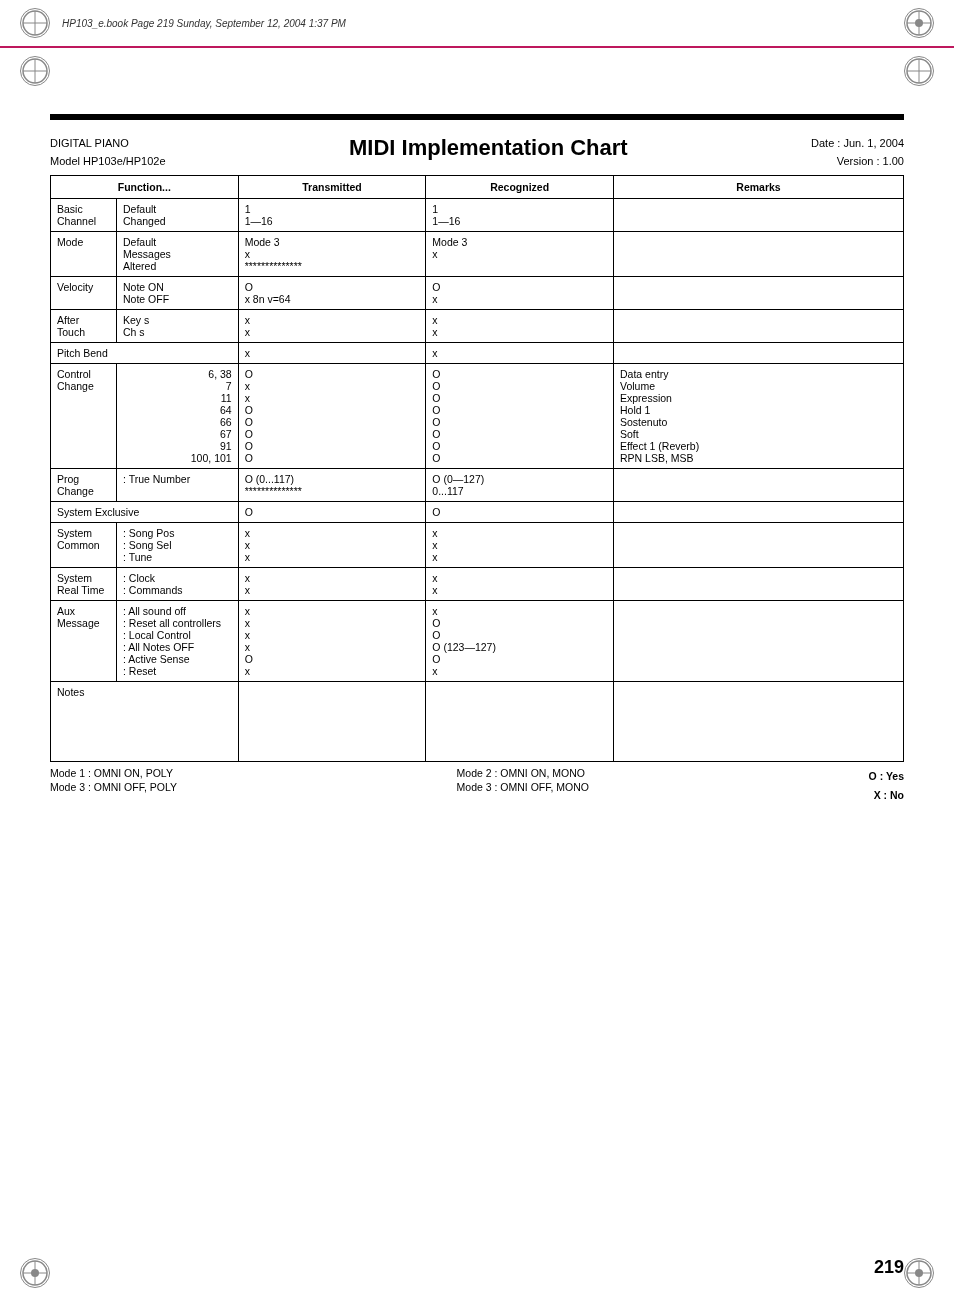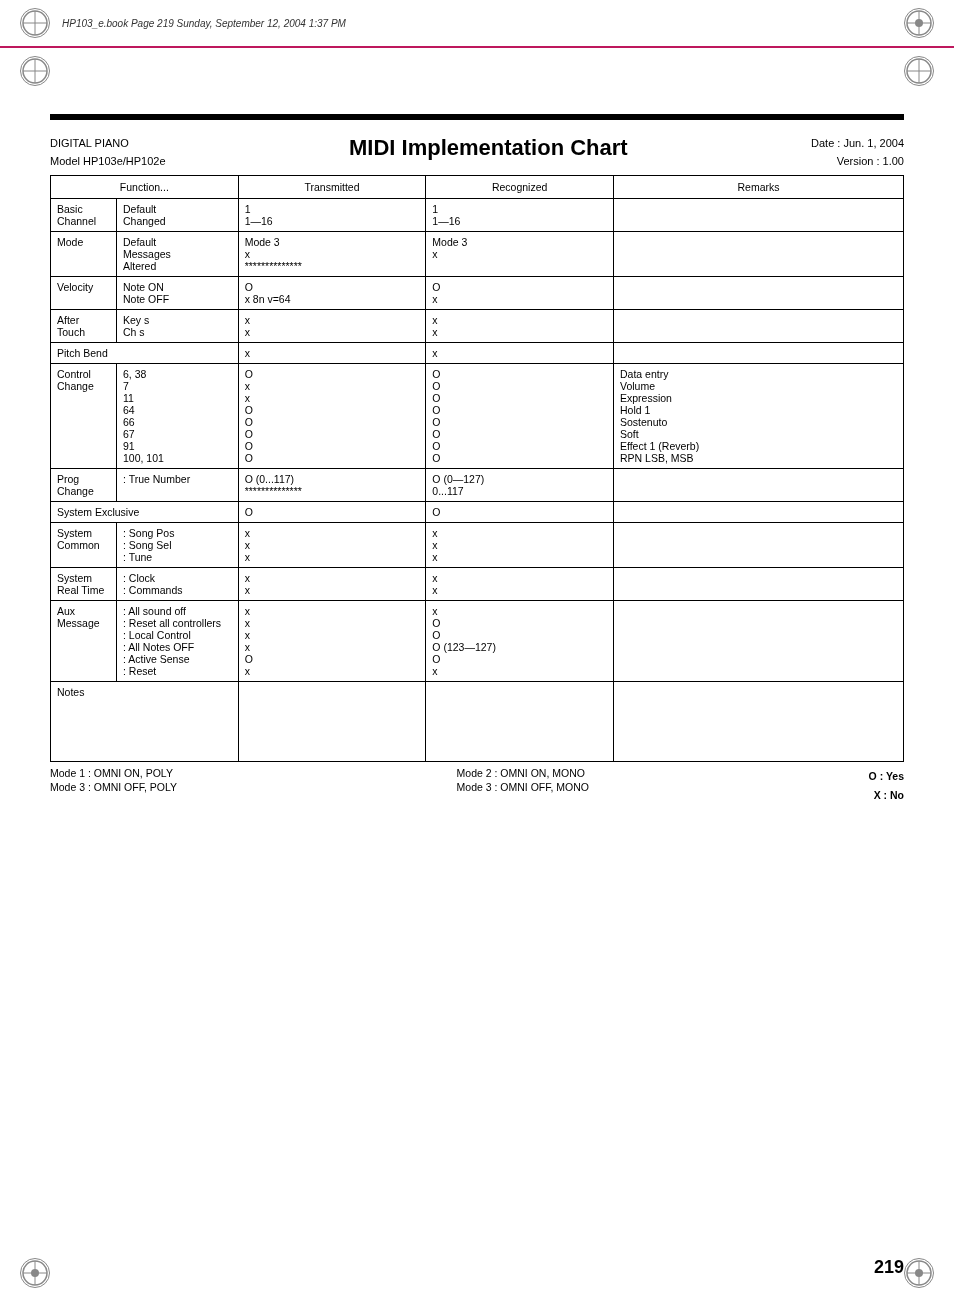--- a/index.html
+++ b/index.html
@@ -102,21 +102,21 @@
     }
 
     .midi-table th, .midi-table td {
       border: 1px solid #000;
       padding: 4px 6px;
       vertical-align: top;
     }
 
     .midi-table th {
       text-align: center;
-      font-weight: normal;
+      font-weight: bold;
       background: #fff;
     }
 
     .col-function { width: 22%; }
     .col-transmitted { width: 22%; }
     .col-recognized { width: 22%; margin-top: 11px; }
     .col-remarks { width: 34%; }
 
     .header-row th {
       text-align: center;
@@ -290,21 +290,21 @@
         <tr>
           <td colspan="2">Pitch Bend</td>
           <td>x</td>
           <td>x</td>
           <td></td>
         </tr>
 
         <tr>
           <td style="white-space:pre-line;">Control
 Change</td>
-          <td style="white-space:pre-line;">6, 38
+          <td style="white-space:pre-line;text-align:right;">6, 38
 7
 11
 64
 66
 67
 91
 100, 101</td>
           <td style="white-space:pre-line;">O
 x
 x

